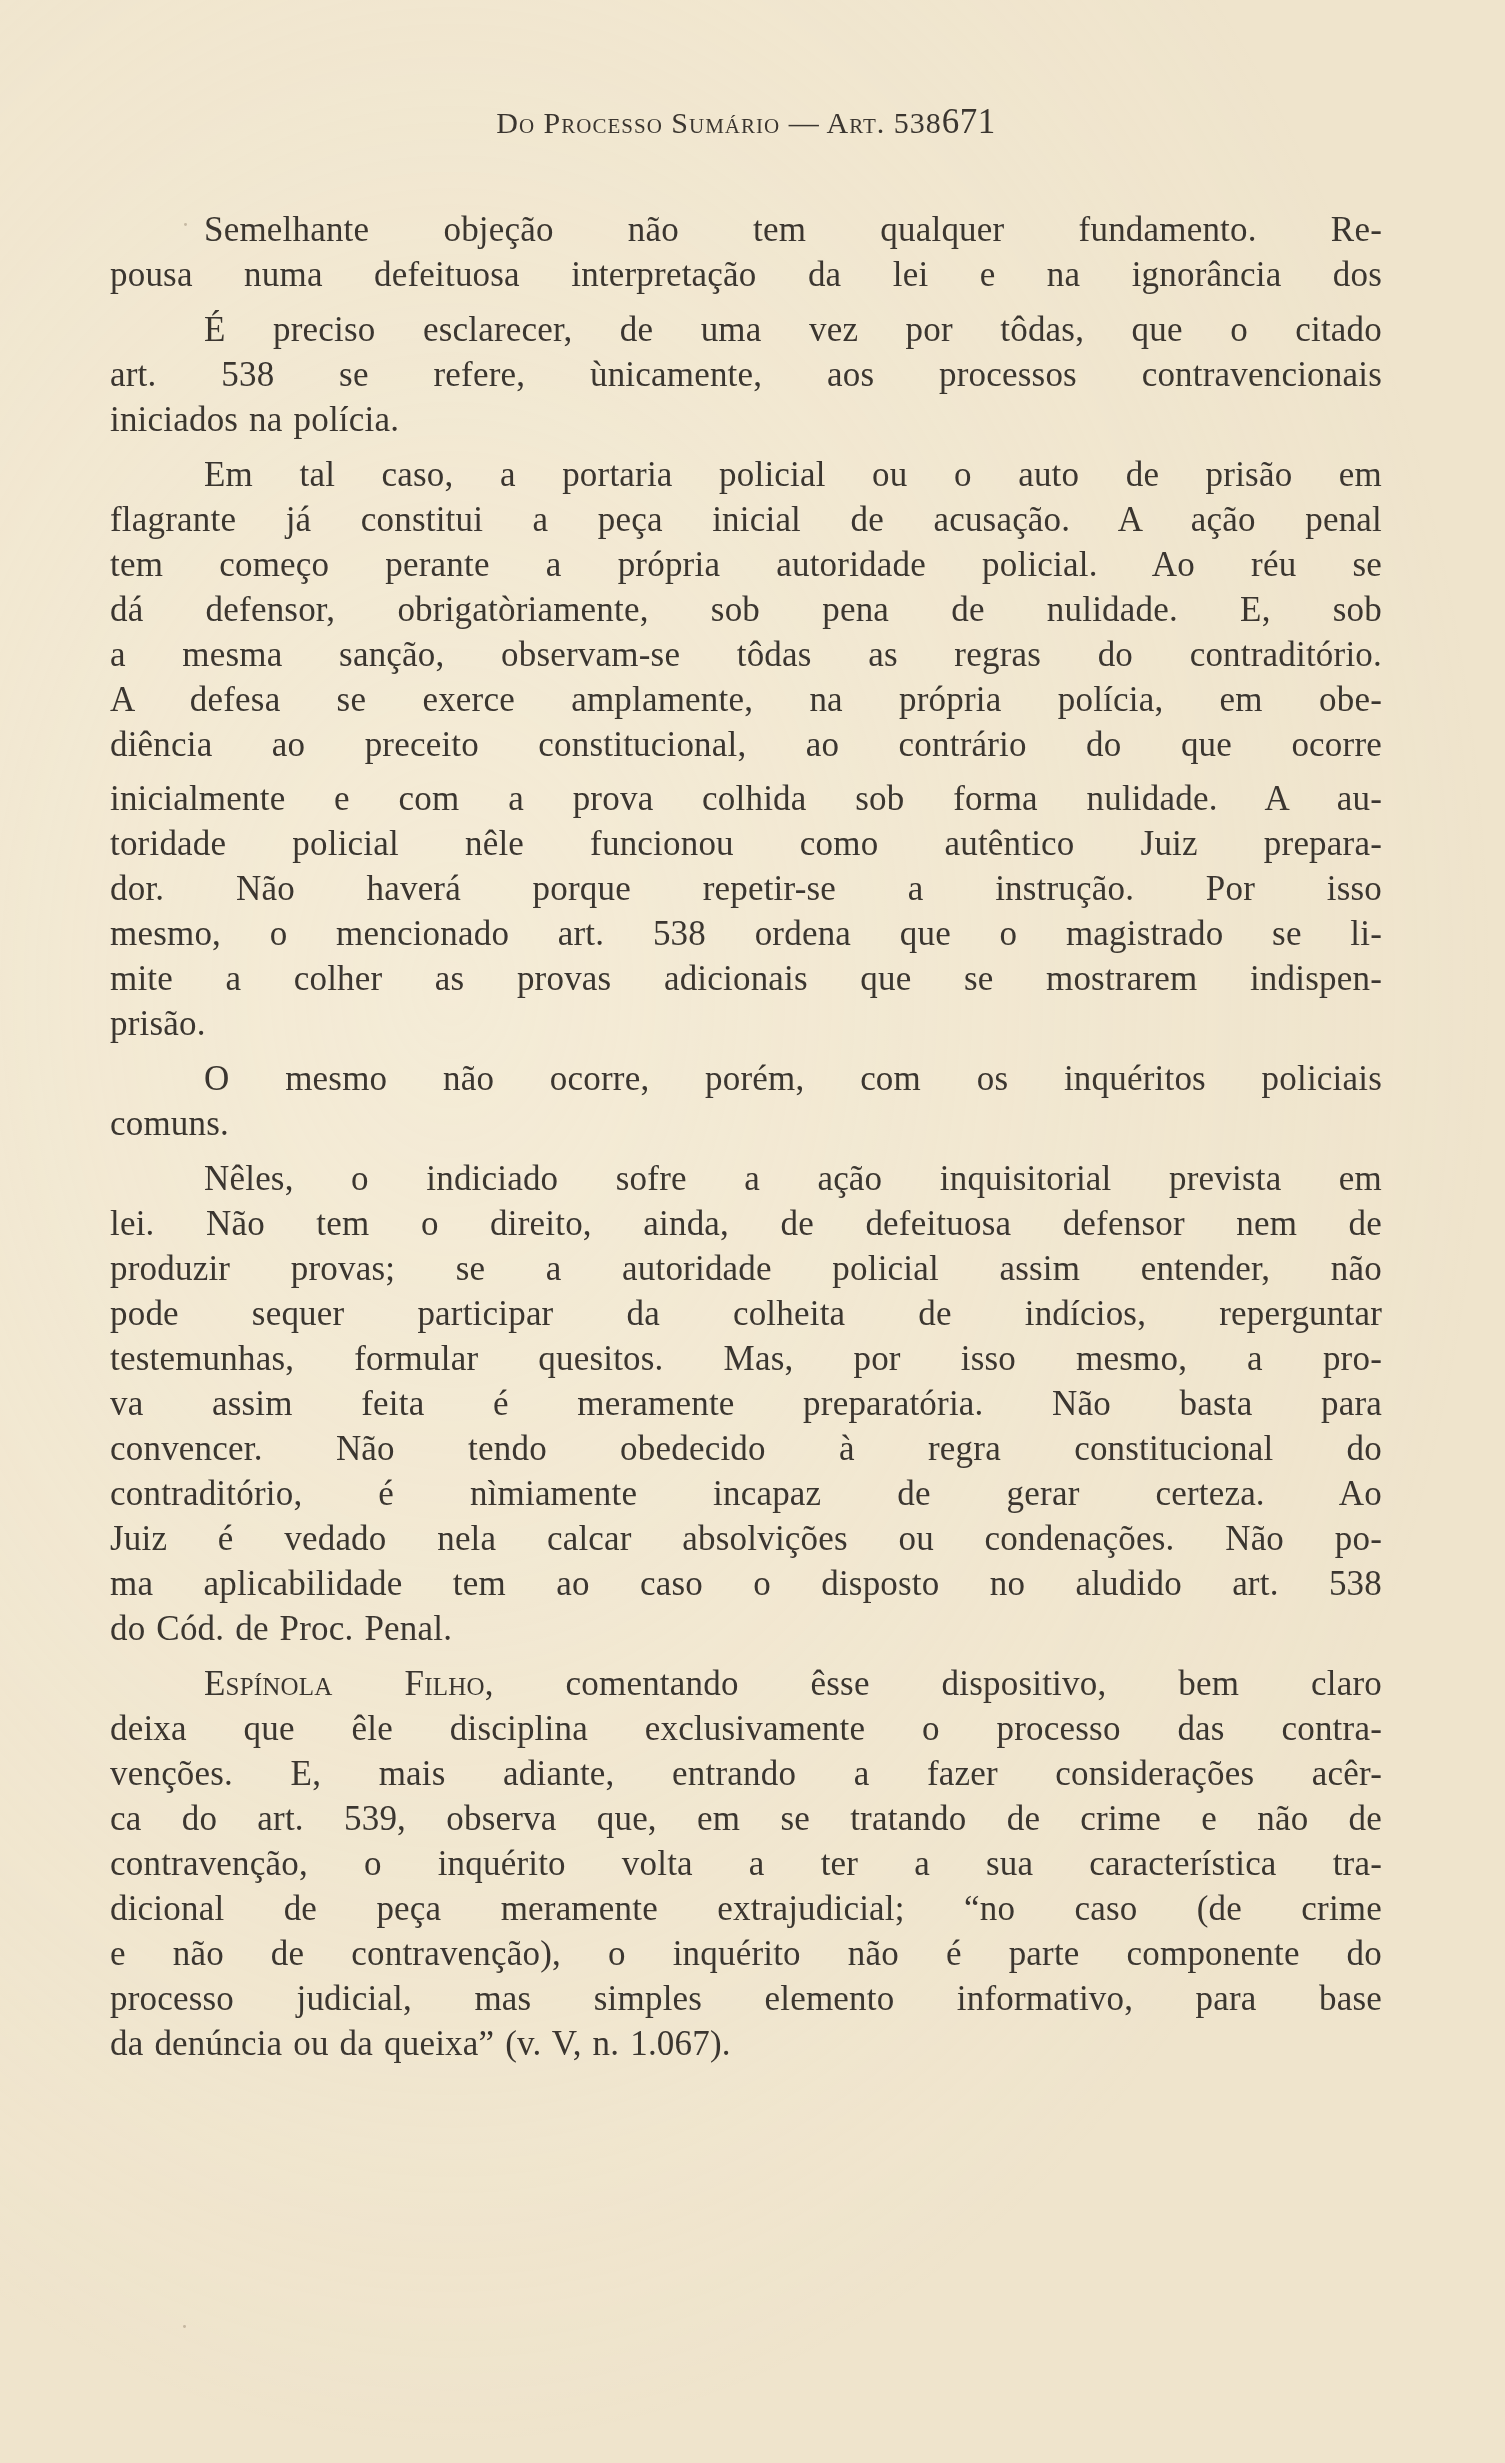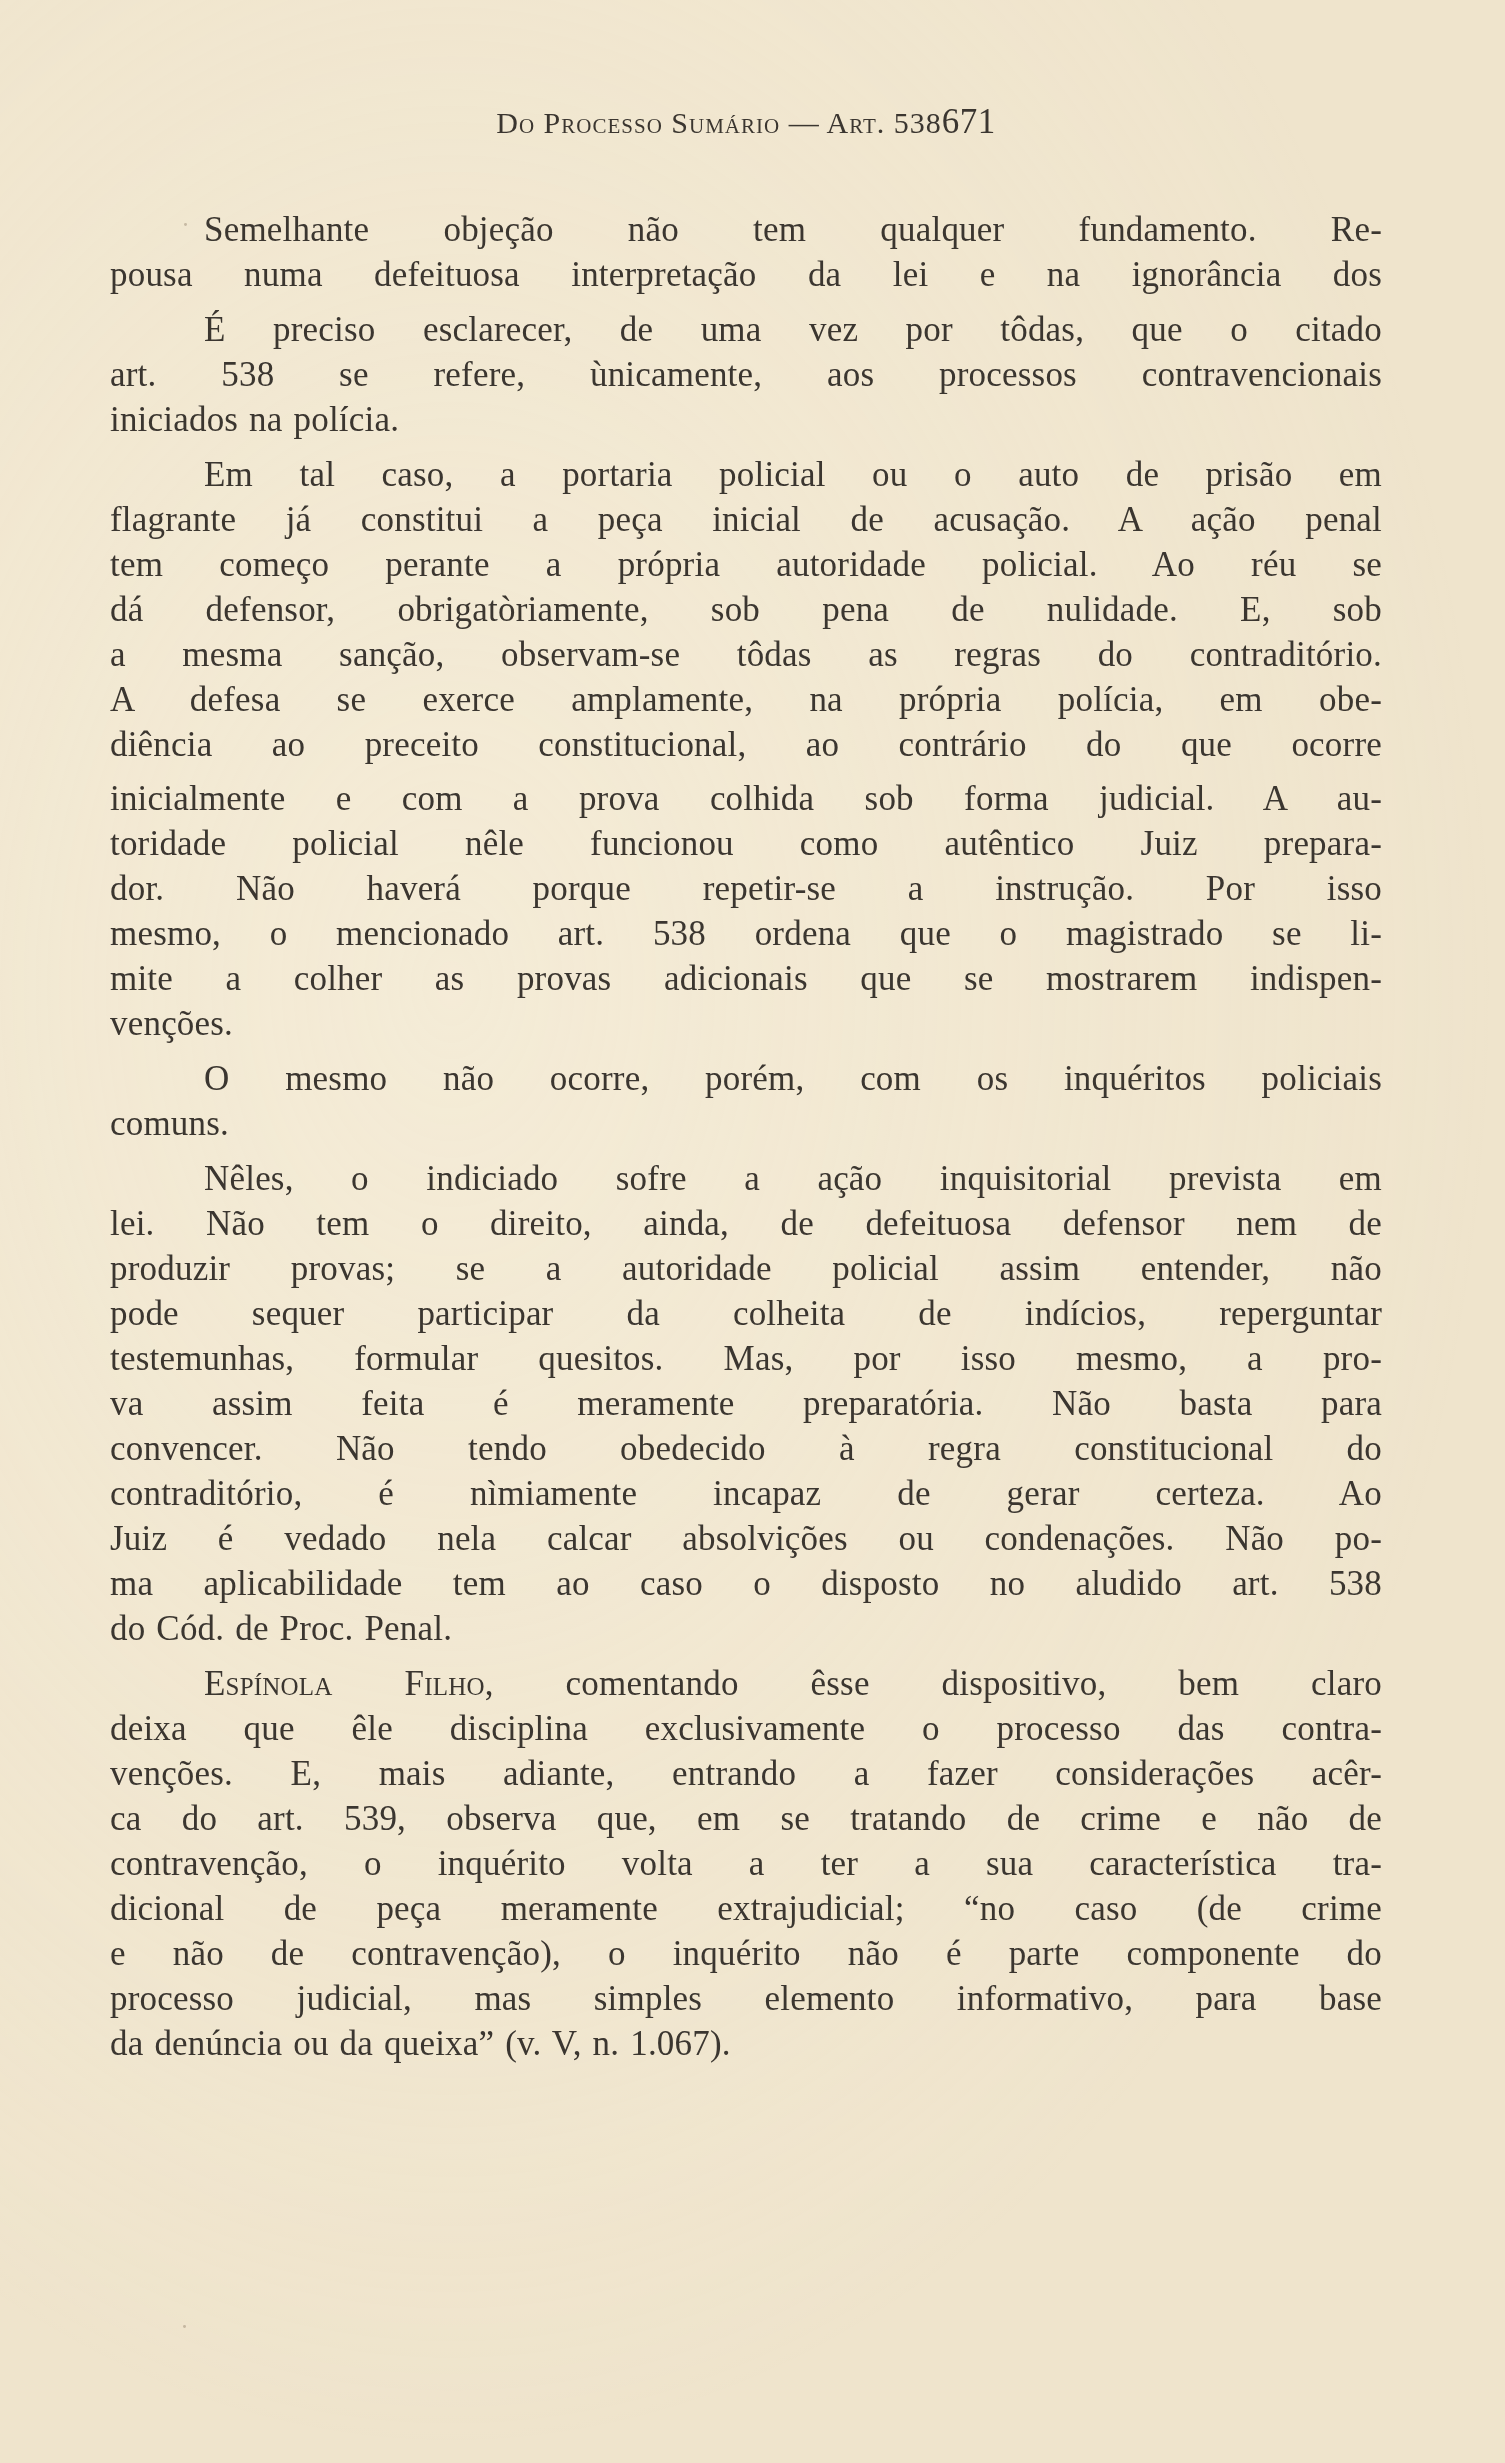--- a/index.html
+++ b/index.html
@@ -106,26 +106,26 @@
       <span class="line indent">Em tal caso, a portaria policial ou o auto de prisão em</span>
       <span class="line">flagrante já constitui a peça inicial de acusação. A ação penal</span>
       <span class="line">tem começo perante a própria autoridade policial. Ao réu se</span>
       <span class="line">dá defensor, obrigatòriamente, sob pena de nulidade. E, sob</span>
       <span class="line">a mesma sanção, observam-se tôdas as regras do contraditório.</span>
       <span class="line">A defesa se exerce amplamente, na própria polícia, em obe-</span>
       <span class="line">diência ao preceito constitucional, ao contrário do que ocorre</span>
     </div>
 
     <div class="para">
-      <span class="line">inicialmente e com a prova colhida sob forma judicial. A au-</span>
+      <span class="line">inicialmente e com a prova colhida sob forma nulidade. A au-</span>
       <span class="line">toridade policial nêle funcionou como autêntico Juiz prepara-</span>
       <span class="line">dor. Não haverá porque repetir-se a instrução. Por isso</span>
       <span class="line">mesmo, o mencionado art. 538 ordena que o magistrado se li-</span>
       <span class="line">mite a colher as provas adicionais que se mostrarem indispen-</span>
-      <span class="line last">venções.</span>
+      <span class="line last">prisão.</span>
     </div>
 
     <div class="para">
       <span class="line indent">O mesmo não ocorre, porém, com os inquéritos policiais</span>
       <span class="line last">comuns.</span>
     </div>
 
     <div class="para">
       <span class="line indent">Nêles, o indiciado sofre a ação inquisitorial prevista em</span>
       <span class="line">lei. Não tem o direito, ainda, de defeituosa defensor nem de</span>

